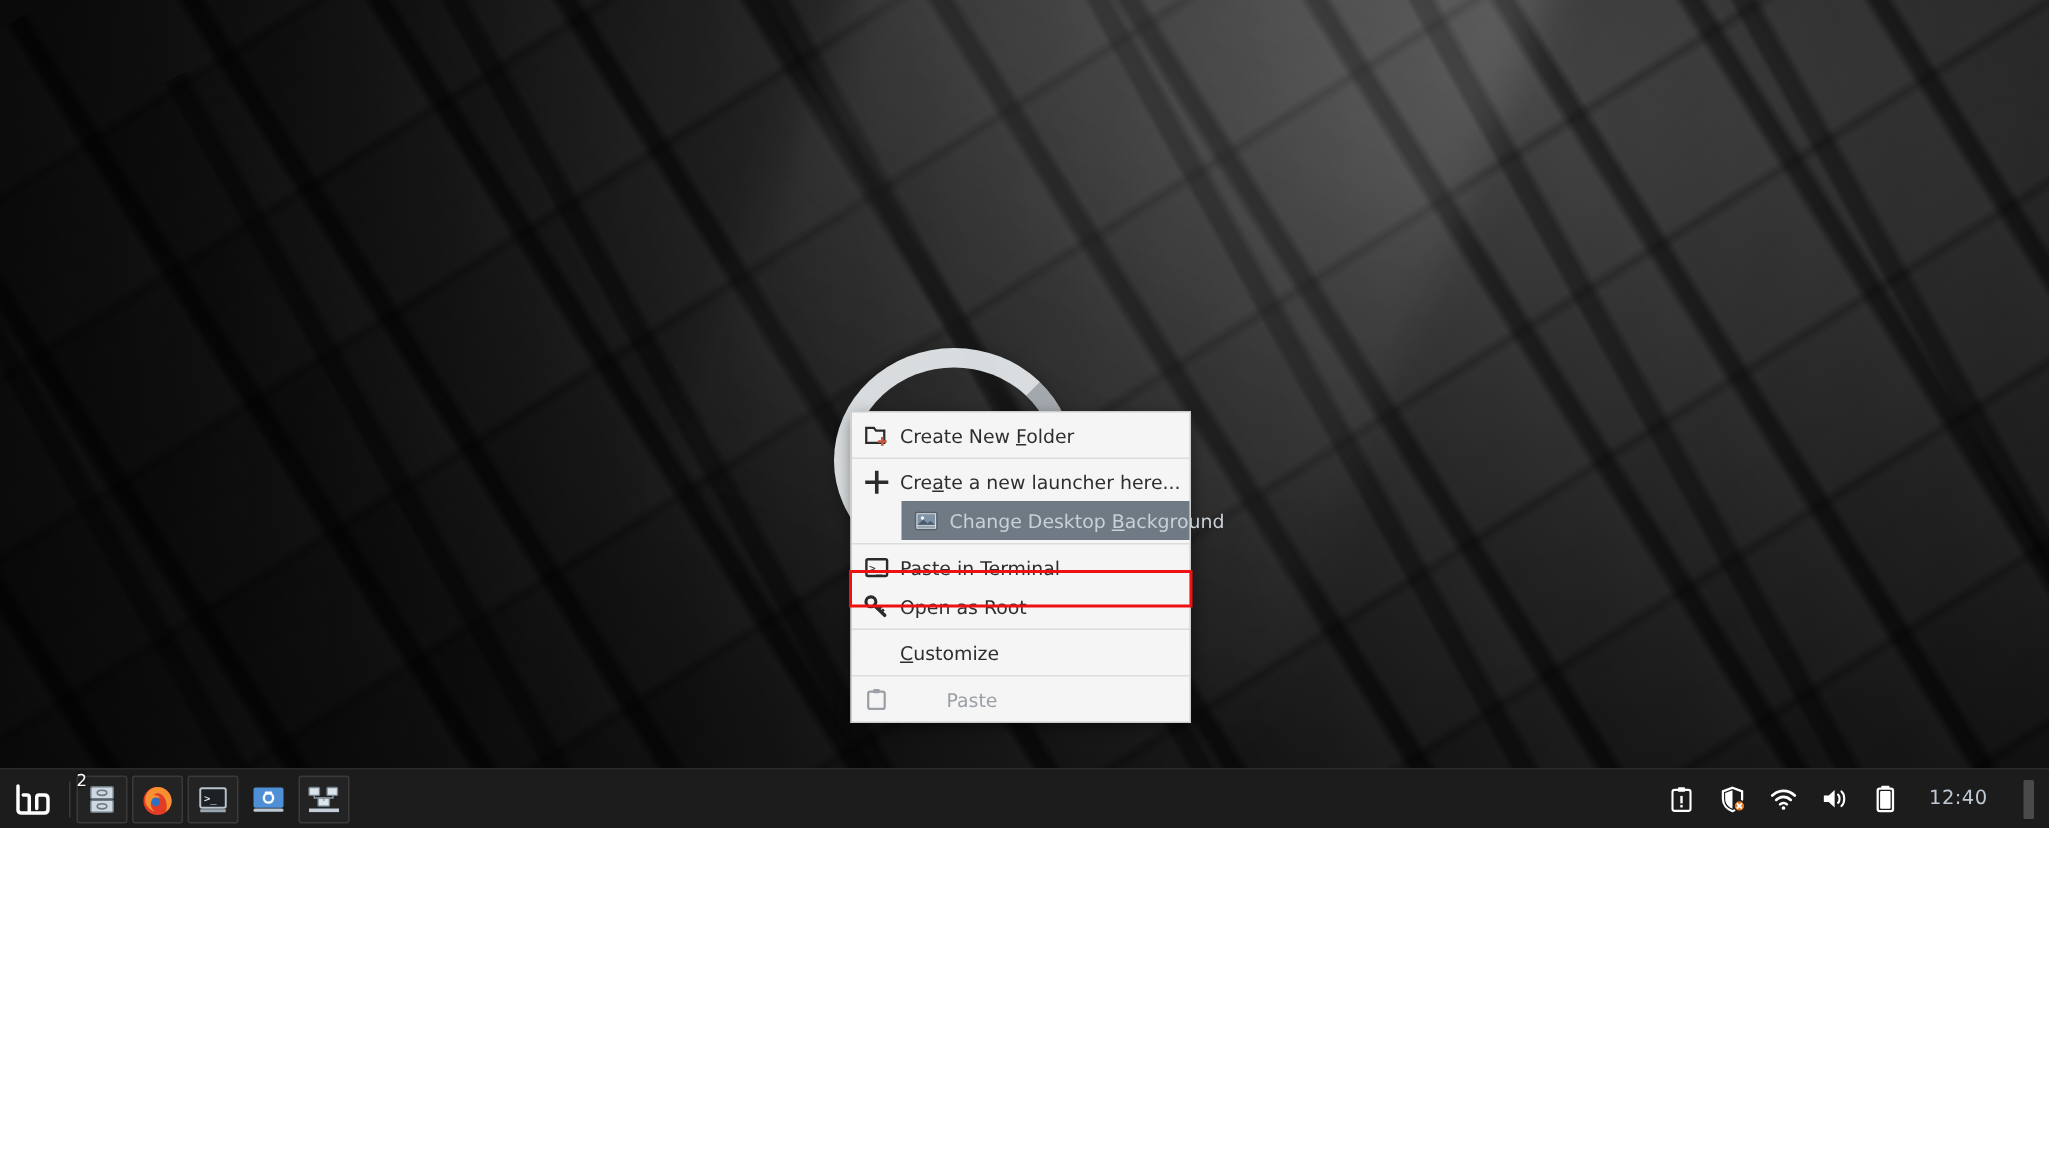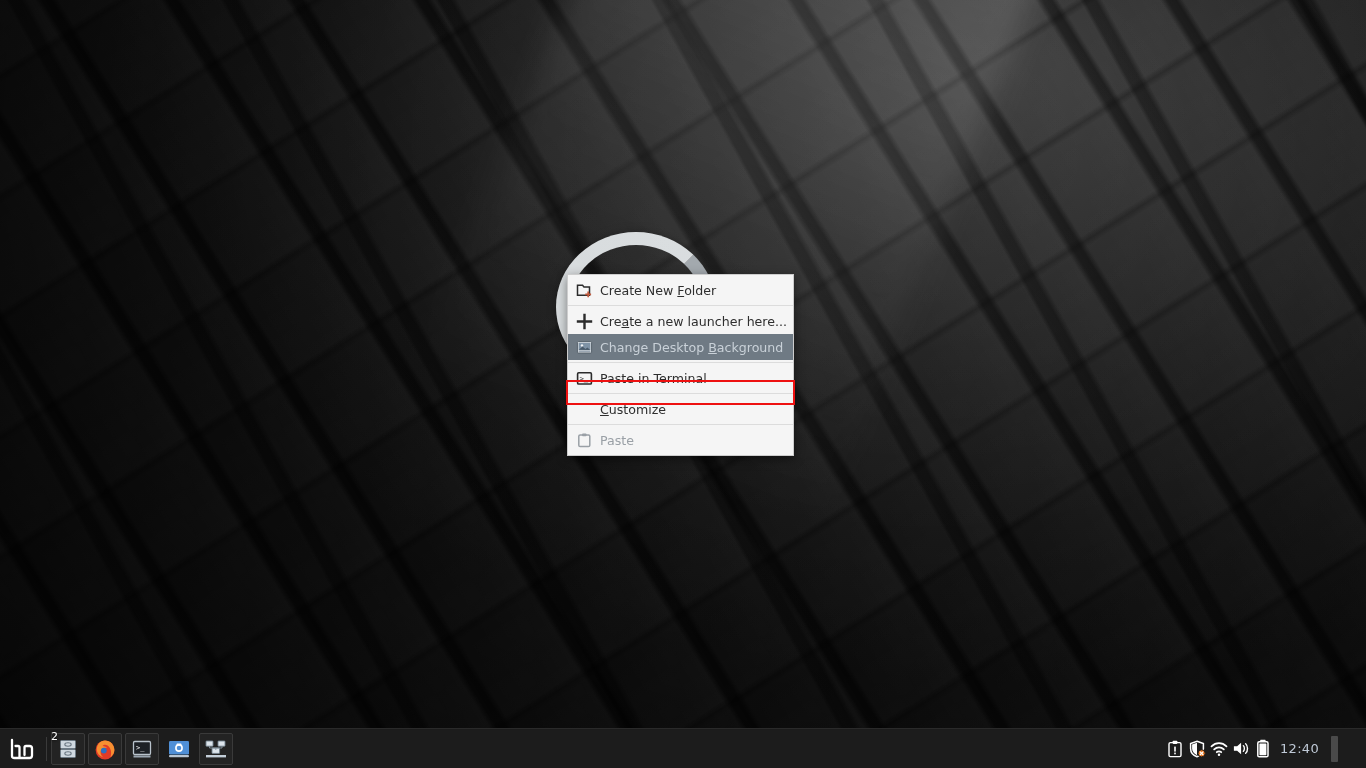--- a/index.html
+++ b/index.html
@@ -8,21 +8,21 @@
     width: 1366px;
     height: 768px;
     overflow: hidden;
     font-family: "DejaVu Sans", "Liberation Sans", sans-serif;
   }
 
   
   #desktop {
     position: relative;
     width: 1366px;
-    height: 768px;
+    height: 552px;
     background: #141414;
     overflow: hidden;
   }
 
   
   .wp-base {
     position: absolute;
     inset: 0;
     background:
       radial-gradient(900px 620px at 74% 8%, #3a3a3a 0%, #2c2c2c 24%, #1e1e1e 52%, #141414 78%, #0e0e0e 100%),
@@ -154,21 +154,21 @@
     border-bottom: 4px solid transparent;
     margin-left: 6px;
   }
 
   .menu-item.selected {
     background: #6f7a84;
     color: #cfd6dc;
   }
   .menu-item.selected .mi-label { color: #c9d1d8; }
 
-  .menu-item.disabled { color: #9aa0a6; }
+  .menu-item.disabled { color: #9aa0a6; gap: 31px; }
 
   .menu-sep {
     height: 1px;
     background: #dcdcdc;
     margin: 2px 0;
   }
 
   
   #highlight-box {
     position: absolute;
@@ -225,22 +225,22 @@
     font-family: "DejaVu Sans", sans-serif;
     line-height: 1;
     text-shadow: 0 0 3px #000;
   }
 
   #tray-spacer { flex: 1 1 auto; }
 
   #systray {
     display: flex;
     align-items: center;
-    gap: 4px;
-    padding-right: 24px;
+    gap: 16px;
+    padding-right: 6px;
   }
 
   .tray-icon {
     width: 18px; height: 20px;
     display: flex; align-items: center; justify-content: center;
     position: relative;
   }
 
   #clock {
     font-size: 13px;
@@ -281,41 +281,51 @@
       </div>
       <div class="menu-sep"></div>
       <div class="menu-item">
         <span class="mi-icon">
           <svg width="17" height="17" viewBox="0 0 17 17">
             <path d="M8.5 2 L8.5 15 M2 8.5 L15 8.5" stroke="#2b2b2b" stroke-width="2.4" stroke-linecap="square"></path>
           </svg>
         </span>
         <span class="mi-label">Cre<u>a</u>te a new launcher here...</span>
       </div>
-      <div class="menu-item selected" style="background: rgb(111, 122, 132);">
+      <div class="menu-item selected" style="background: rgb(111, 122, 132); margin-left: 33px;">
         <span class="mi-icon">
           <svg width="17" height="17" viewBox="0 0 17 17">
             <rect x="1.4" y="2.6" width="14.2" height="11.4" rx="0.8" fill="#dfe4e8" stroke="#55606a" stroke-width="1"></rect>
                 <rect x="2.6" y="3.8" width="11.8" height="7.2" fill="#7f93a6"></rect>
                 <circle cx="6" cy="6.4" r="1.2" fill="#f2f4f6"></circle>
                 <path d="M2.8 10.8 L6.6 7.4 L9.4 10 L11.4 8.4 L14.2 10.9 Z" fill="#4a5b6b"></path>
                 <rect x="2.6" y="11.4" width="11.8" height="1.6" fill="#9aa6b2"></rect>
           </svg>
         </span>
         <span class="mi-label">Change Desktop <u>B</u>ackground</span>
       </div>
       <div class="menu-sep"></div>
       <div class="menu-item">
         <span class="mi-icon">
           <svg width="17" height="17" viewBox="0 0 17 17">
             <rect x="1.6" y="2.8" width="13.8" height="11.2" rx="1.1" fill="none" stroke="#2b2b2b" stroke-width="1.6"></rect>
                 <text x="3.4" y="11.2" font-family="DejaVu Sans Mono, monospace" font-size="7.4" fill="#2b2b2b">&gt;_</text>
           </svg>
         </span>
         <span class="mi-label">Paste in Terminal</span>
+      </div>
+      <div class="menu-item">
+        <span class="mi-icon">
+          <svg width="17" height="17" viewBox="0 0 17 17">
+            <circle cx="4.6" cy="5.2" r="3.3" fill="none" stroke="#2b2b2b" stroke-width="2.1"></circle>
+                <path d="M6.8 7.5 L13.8 14.2" stroke="#2b2b2b" stroke-width="2.3" stroke-linecap="round"></path>
+                <path d="M9.8 10.1 L11.6 8.4 M11.6 12 L13.2 10.3" stroke="#2b2b2b" stroke-width="1.7"></path>
+          </svg>
+        </span>
+        <span class="mi-label">Open as Root</span>
       </div>
       <div class="menu-sep"></div>
       <div class="menu-item">
         <span class="mi-icon"></span>
         <span class="mi-label"><u>C</u>ustomize</span>
       </div>
       <div class="menu-sep"></div>
       <div class="menu-item disabled">
         <span class="mi-icon">
           <svg width="17" height="17" viewBox="0 0 17 17">

